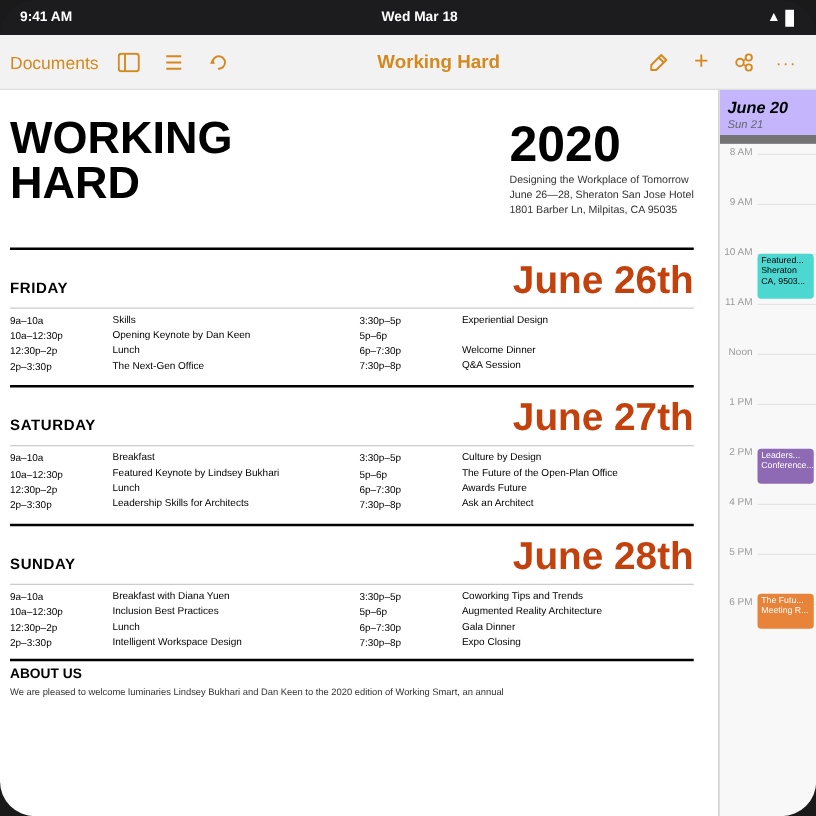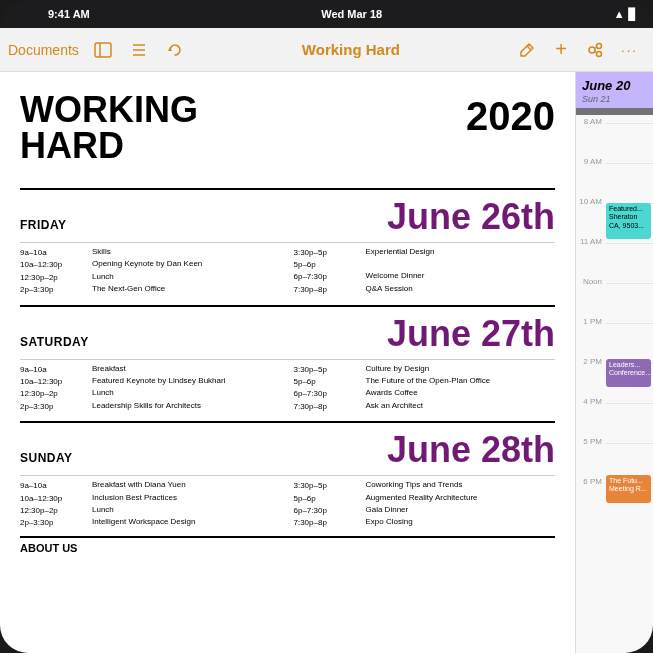--- a/index.html
+++ b/index.html
@@ -27,21 +27,20 @@
     .status-bar {
       height: 28px;
       background: #1c1c1e;
       display: flex;
       align-items: center;
       justify-content: space-between;
       padding: 0 16px;
       color: white;
       font-size: 11px;
       font-weight: 600;
-      margin-left: 32px;
     }
     .status-bar-time { color: white; }
     .status-bar-date { color: white; }
     .status-bar-icons { display: flex; gap: 4px; align-items: center; }
 
     
     .toolbar {
       height: 44px;
       background: #f2f2f2;
       display: flex;
@@ -85,21 +84,21 @@
       display: flex;
       height: calc(653px - 28px - 44px);
       overflow: hidden;
     }
 
     
     .document-area {
       flex: 1;
       background: white;
       overflow: hidden;
-      padding: 20px 20px 10px 20px;
+      padding: 20px 20px 10px 8px;
       position: relative;
     }
 
     
     .doc-header {
       display: flex;
       justify-content: space-between;
       align-items: flex-start;
       margin-bottom: 16px;
       padding-bottom: 8px;
@@ -145,36 +144,36 @@
       margin: 4px 0;
     }
     .day-label {
       font-size: 12px;
       font-weight: 700;
       color: #000;
       text-transform: uppercase;
       letter-spacing: 0.5px;
     }
     .date-large {
-      font-size: 36px;
+      font-size: 31px;
       font-weight: 900;
-      color: #701a75;
+      color: #c2410c;
     }
 
     .schedule-grid {
       display: grid;
       grid-template-columns: 1fr 1fr;
       gap: 0 12px;
       margin: 3px 0 6px 0;
     }
     .schedule-column {}
     .schedule-row {
       display: grid;
       grid-template-columns: 70px 1fr;
-      gap: 2px;
+      gap: 12px;
       margin-bottom: 2px;
     }
     .schedule-time {
       font-size: 8px;
       color: #000;
       font-weight: 400;
       padding-top: 1px;
       white-space: nowrap;
     }
     .schedule-event {
@@ -311,20 +310,25 @@
 
     <div class="document-area">
 
       <div class="doc-header">
         <div>
           <div class="doc-title-main">WORKING</div>
           <div class="doc-title-main">HARD</div>
         </div>
         <div class="doc-header-right">
           <div class="doc-year">2020</div>
+          <div class="doc-subtitle">
+            <div>Designing the Workplace of Tomorrow</div>
+            <div>June 26—28, Sheraton San Jose Hotel</div>
+            <div>1801 Barber Ln, Milpitas, CA 95035</div>
+          </div>
         </div>
       </div>
 
       <div id="days-container">
           <div>
             <div class="section-divider"></div>
             <div class="day-header-row">
               <span class="day-label">FRIDAY</span>
               <span class="date-large">June 26th</span>
             </div>
@@ -397,21 +401,21 @@
                 <div class="schedule-row">
                   <span class="schedule-time">3:30p–5p</span>
                   <span class="schedule-event">Culture by Design</span>
                 </div>
                 <div class="schedule-row">
                   <span class="schedule-time">5p–6p</span>
                   <span class="schedule-event">The Future of the Open-Plan Office</span>
                 </div>
                 <div class="schedule-row">
                   <span class="schedule-time">6p–7:30p</span>
-                  <span class="schedule-event">Awards Coffee</span>
+                  <span class="schedule-event">Awards Future</span>
                 </div>
                 <div class="schedule-row">
                   <span class="schedule-time">7:30p–8p</span>
                   <span class="schedule-event">Ask an Architect</span>
                 </div>
               </div>
             </div>
           </div>
           <div>
             <div class="section-divider"></div>
@@ -456,20 +460,21 @@
                   <span class="schedule-time">7:30p–8p</span>
                   <span class="schedule-event">Expo Closing</span>
                 </div>
               </div>
             </div>
           </div>
         </div>
 
       <div class="about-section">
         <div class="about-label">ABOUT US</div>
+        <div class="about-text">We are pleased to welcome luminaries Lindsey Bukhari and Dan Keen to the 2020 edition of Working Smart, an annual</div>
       </div>
 
     </div>
 
     <div class="calendar-sidebar">
       <div class="cal-header">
         <span>June 20</span>
         <div style="font-size:9px;font-weight:400;color:#666;margin-top:1px;">Sun 21</div>
       </div>
 

